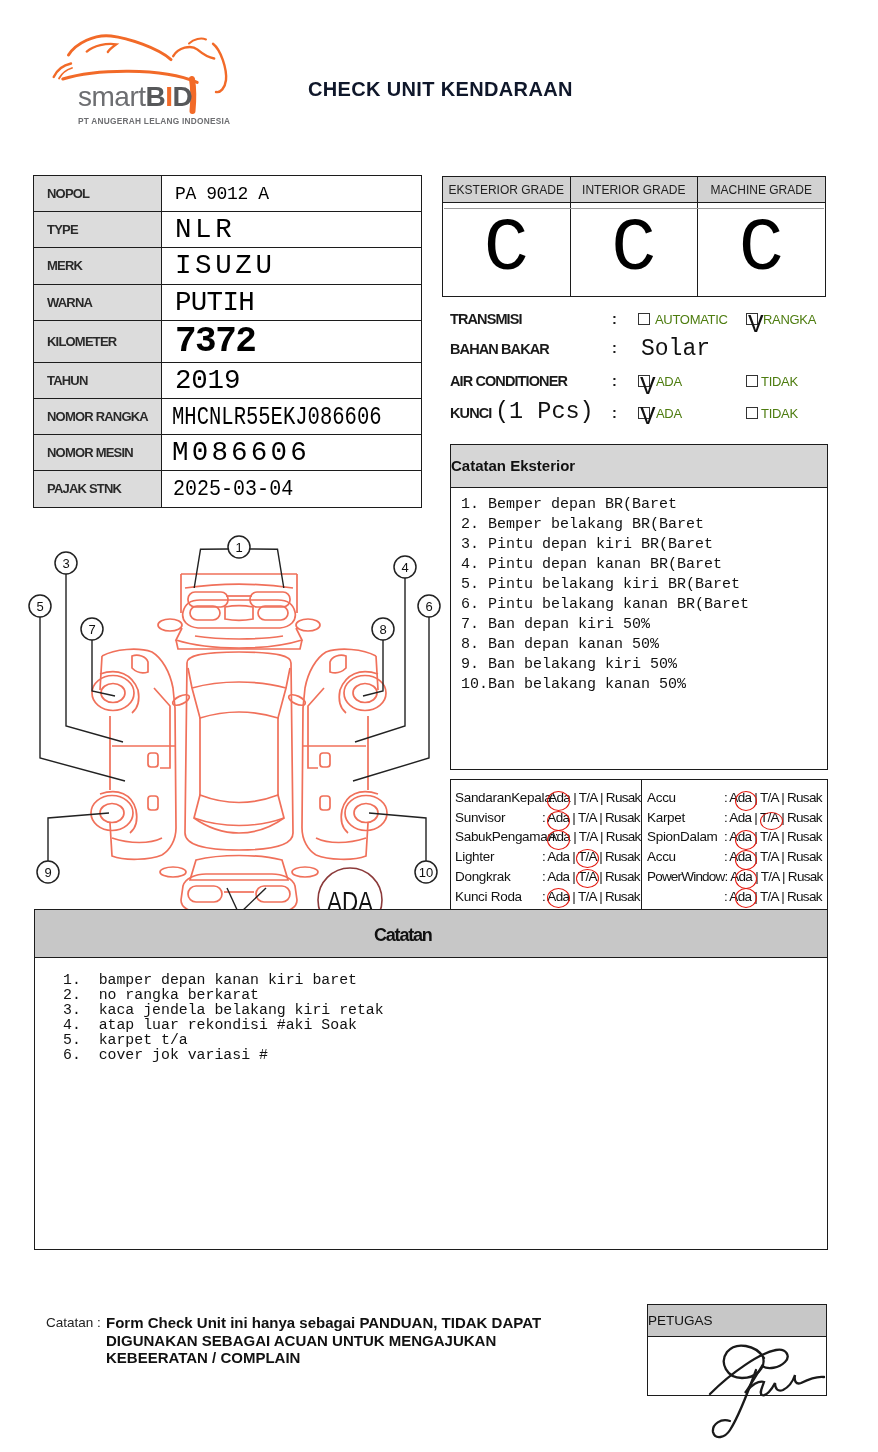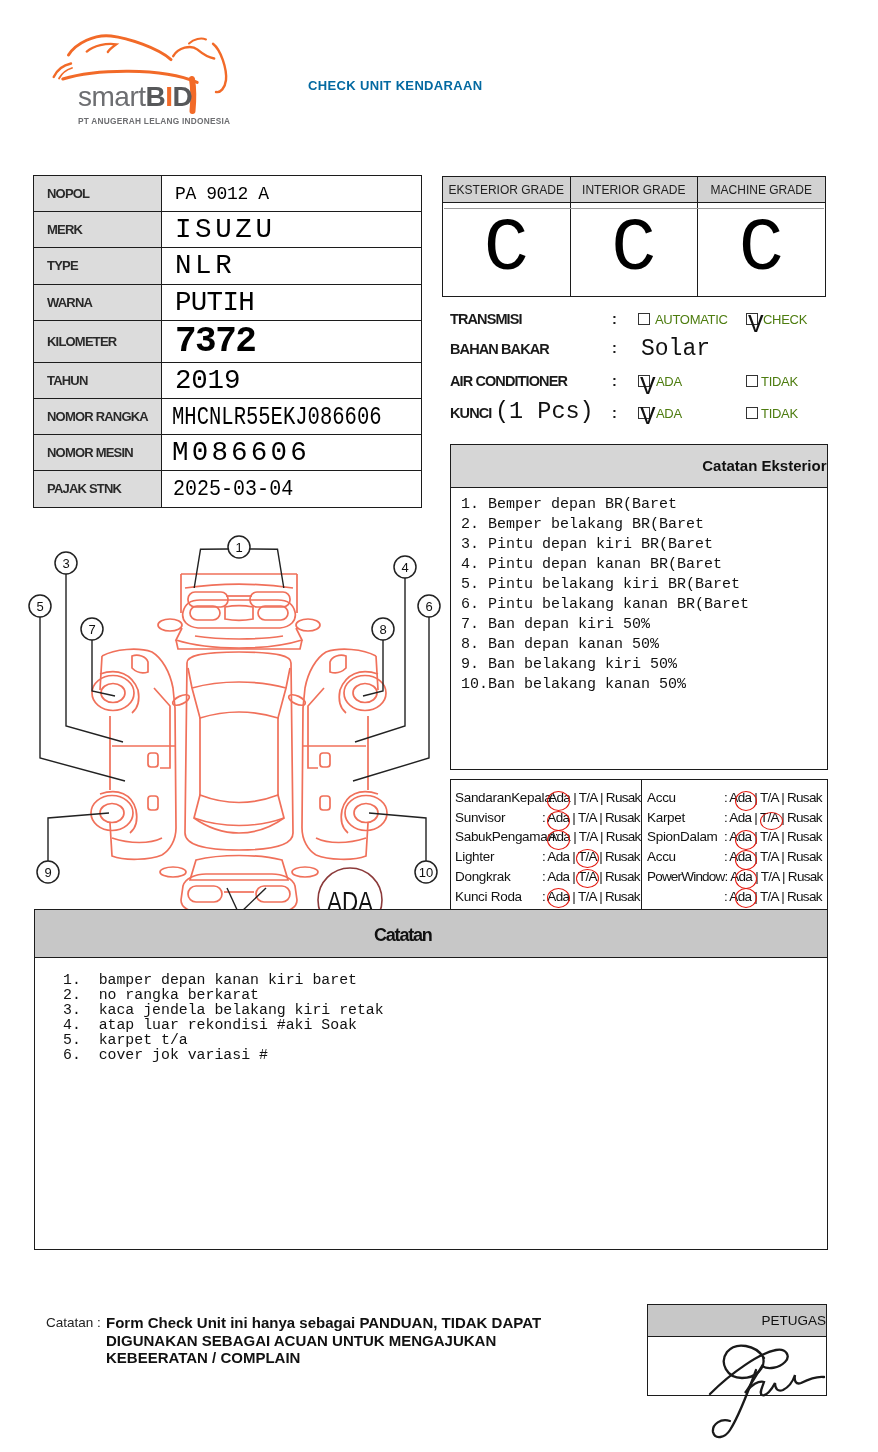--- a/index.html
+++ b/index.html
@@ -17,21 +17,21 @@
 #grade td{border:1.6px solid #1c1c1c;text-align:center;}
 #grade td.h{background:#d2d2d2;width:124.5px;height:23px;font-size:12px;color:#222;}
 #grade td.c{height:91px;font-family:"Liberation Mono",monospace;font-size:75px;color:#000;}
 
 .srow{position:absolute;font-size:14.5px;font-weight:bold;color:#1a1a1a;letter-spacing:-0.9px;}
 .cbx{position:absolute;width:10px;height:10px;border:1.6px solid #333;background:#fff;}
 .cbl{position:absolute;font-size:13px;font-weight:normal;color:#4d7c0f;letter-spacing:-0.3px;}
 .vmark{position:absolute;font-size:26px;font-weight:normal;color:#111;font-family:"Liberation Mono",monospace;}
 
 .box{position:absolute;border:1.6px solid #1c1c1c;background:#fff;}
-.boxhdr{background:#d6d6d6;border-bottom:1.6px solid #1c1c1c;text-align:right;font-weight:bold;}
+.boxhdr{background:#d6d6d6;border-bottom:1.6px solid #1c1c1c;text-align:left;font-weight:bold;}
 
 .acc{font-size:13.5px;color:#111;}
 .acc span{position:absolute;white-space:nowrap;}
 .al{left:4px;letter-spacing:-0.3px;}
 .av{left:91px;letter-spacing:-0.7px;}
 .bl{left:196px;letter-spacing:-0.3px;}
 .bv{left:273px;letter-spacing:-0.7px;}
 .redcirc{position:absolute;border:1.6px solid #e3170d;border-radius:50%;}
 </style>
 </head>
@@ -46,35 +46,35 @@
   <path d="M22.8,49 C55,39 122,37 157.2,52.4" stroke="#f26a28" stroke-width="3" fill="none" stroke-linecap="round"></path>
   <path d="M133.2,26.2 C138,17.5 151,14.5 157.2,19.4 C162.5,23.8 168,27.5 174.2,28.5" stroke="#f26a28" stroke-width="2.4" fill="none" stroke-linecap="round"></path>
   <path d="M149,13.5 C154,9 161,7.5 166,9.5" stroke="#f26a28" stroke-width="2" fill="none" stroke-linecap="round"></path>
   <path d="M173,13.7 C181,20 187,39 186,50 C185,58 180.5,63 176,62" stroke="#f26a28" stroke-width="2.4" fill="none" stroke-linecap="round"></path>
   <path d="M152,49 C153.5,58 153.5,70 152.5,81" stroke="#f26a28" stroke-width="6" fill="none" stroke-linecap="round"></path>
 </svg>
 </div>
 <div class="abs" style="left:78px;top:81px;font-size:28px;color:#6d6e71;letter-spacing:-0.5px;">smart<b style="color:#57585a;">B<span style="color:#f26a28;">I</span>D</b></div>
 <div class="abs" style="left:78px;top:116px;font-size:8.3px;font-weight:bold;color:#6d6e71;letter-spacing:0.25px;">PT ANUGERAH LELANG INDONESIA</div>
 
-<div class="abs" style="left:308px;top:78px;font-size:13px;font-weight:bold;color:#0369a1;letter-spacing:0.35px;">CHECK UNIT KENDARAAN</div>
+<div class="abs" style="left:308px;top:78px;font-size:20px;font-weight:bold;color:#0f172a;letter-spacing:0.35px;">CHECK UNIT KENDARAAN</div>
 
 <table id="spec" class="abs">
 <tbody>
       <tr>
         <td class="l">NOPOL</td>
         <td class="v" style="font-size:18px;letter-spacing:-0.4px;">PA 9012 A</td>
       </tr>
 <tr>
+        <td class="l">TYPE</td>
+        <td class="v" style="font-size:27.5px;letter-spacing:3.6px;">NLR</td>
+      </tr>
+<tr>
         <td class="l">MERK</td>
         <td class="v" style="font-size:27.5px;letter-spacing:3.6px;">ISUZU</td>
-      </tr>
-<tr>
-        <td class="l">TYPE</td>
-        <td class="v" style="font-size:27.5px;letter-spacing:3.6px;">NLR</td>
       </tr>
 <tr>
         <td class="l">WARNA</td>
         <td class="v" style="font-size:27.5px;letter-spacing:-0.7px;">PUTIH</td>
       </tr>
 <tr>
         <td class="l">KILOMETER</td>
         <td class="v" style="font-size:36px;letter-spacing:-1.5px;font-weight:bold;">7372</td>
       </tr>
 <tr>
@@ -114,21 +114,21 @@
 <div class="abs" style="left:445px;top:203px;width:124px;height:5px;background:#fff;"></div>
 <div class="abs" style="left:572.5px;top:203px;width:124px;height:5px;background:#fff;"></div>
 <div class="abs" style="left:700px;top:203px;width:123px;height:5px;background:#fff;"></div>
 <div class="abs" style="left:444px;top:207.5px;width:380px;height:1px;background:#9a9a9a;"></div>
 
 <div class="srow" style="left:450px;top:311px;">TRANSMISI</div>
 <div class="srow" style="left:612px;top:311px;">:</div>
 <div class="cbx" style="left:638px;top:313px;"></div>
 <div class="cbl" style="left:655px;top:312px;">AUTOMATIC</div>
 <div class="cbx" style="left:746px;top:313px;"></div>
-<div class="cbl" style="left:763px;top:312px;">CHECK</div>
+<div class="cbl" style="left:763px;top:312px;">RANGKA</div>
 <div class="vmark" style="left:748px;top:310px;">V</div>
 
 <div class="srow" style="left:450px;top:341px;">BAHAN BAKAR</div>
 <div class="srow" style="left:612px;top:340px;">:</div>
 <div class="abs mono" style="left:641px;top:336px;font-size:23px;">Solar</div>
 
 <div class="srow" style="left:450px;top:373px;">AIR CONDITIONER</div>
 <div class="srow" style="left:612px;top:373px;">:</div>
 <div class="cbx" style="left:638px;top:375px;"></div>
 <div class="cbl" style="left:656px;top:374px;">ADA</div>

